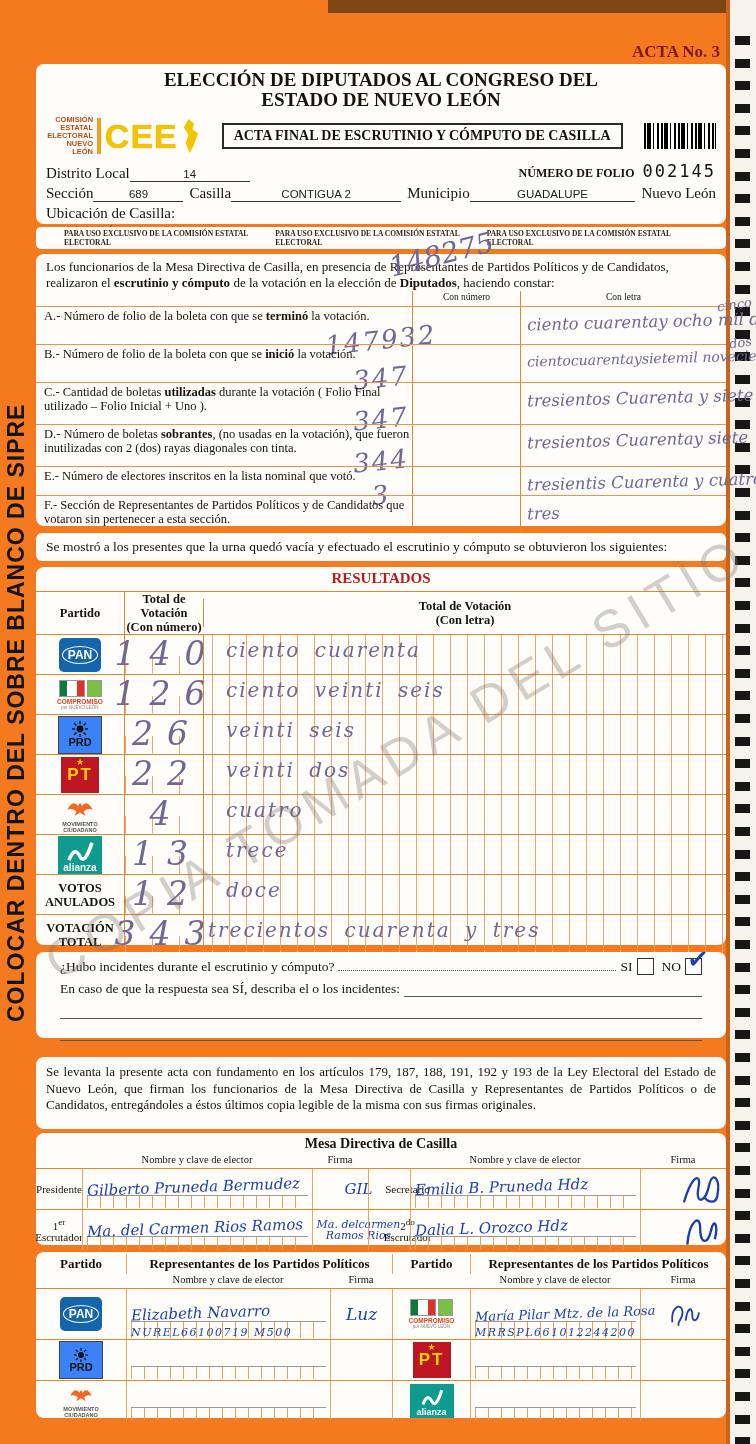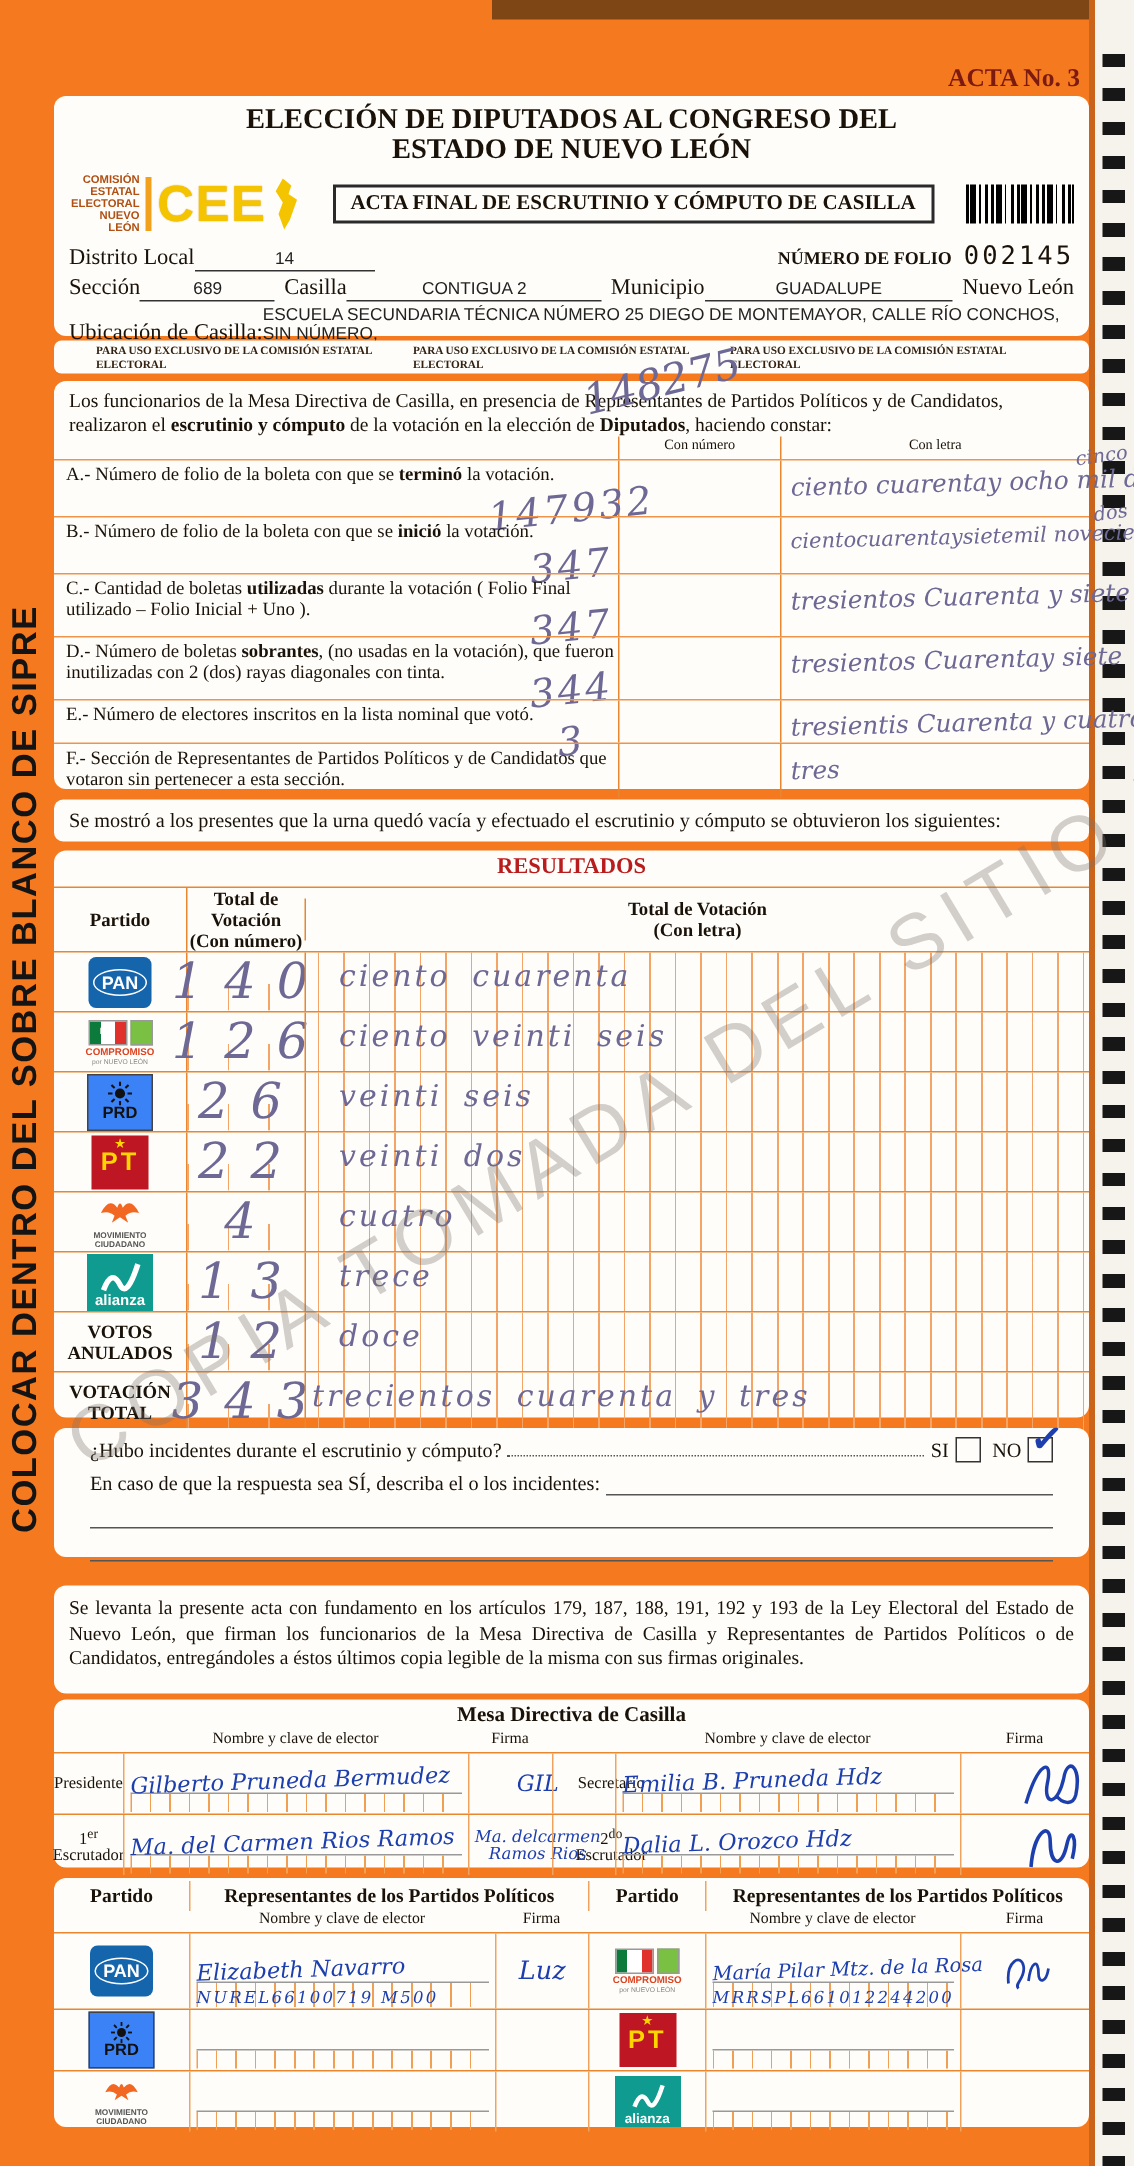--- a/index.html
+++ b/index.html
@@ -204,23 +204,20 @@
         <span class="hv-print">CONTIGUA 2</span>
       </span>
       <span style="margin-left:6px">Municipio</span>
       <span class="fill grow">
         <span class="hv-print">GUADALUPE</span>
       </span>
       <span style="margin-left:6px">Nuevo León</span>
     </div>
     <div class="field-row">
       <span>Ubicación de Casilla:</span>
-      <span class="fill grow">
-        <span class="hv-print">ESCUELA SECUNDARIA TÉCNICA NÚMERO 25 DIEGO DE MONTEMAYOR, CALLE RÍO CONCHOS, SIN NÚMERO,</span>
-      </span>
     </div>
     <div class="field-row">
       <span class="fill grow" style="justify-content:flex-start">
         <span class="hv-print">COLONIA RÍO, GUADALUPE, 67160</span>
       </span>
     </div>
   </div>
 
   <div class="box uso-bar">
     <span class="uso-note">PARA USO EXCLUSIVO DE LA COMISIÓN ESTATAL ELECTORAL</span>

